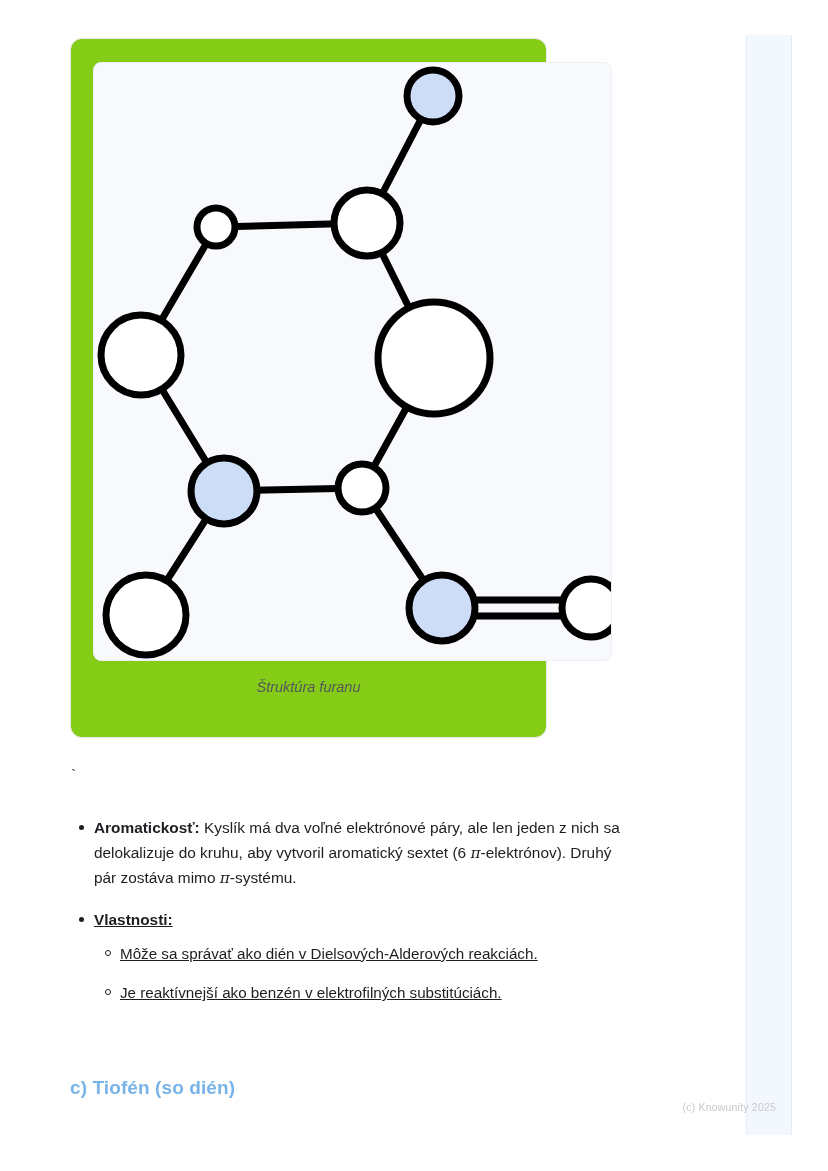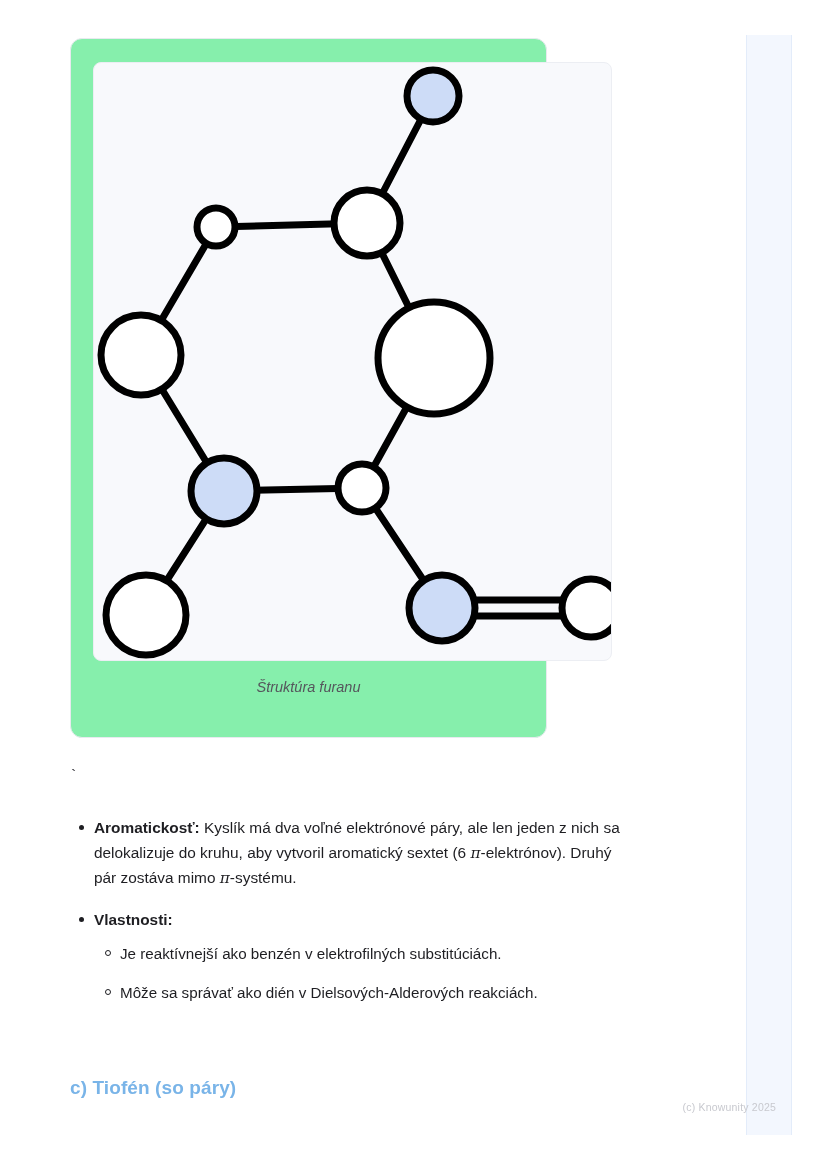--- a/index.html
+++ b/index.html
@@ -46,21 +46,21 @@
     text-align: right;
   }
 
   
   .figure-card {
     position: absolute;
     left: 70px;
     top: 38px;
     width: 477px;
     height: 700px;
-    background: #86efac;
+    background: #84cc16;
     border: 1px solid #e8eaef;
     border-radius: 12px;
     box-sizing: border-box;
   }
   .figure-inner {
     position: absolute;
     left: 22px;
     top: 23px;
     width: 519px;
     height: 599px;
@@ -115,21 +115,21 @@
   ul.lvl1 > li::before {
     content: "";
     position: absolute;
     left: -15px;
     top: 9px;
     width: 5px;
     height: 5px;
     border-radius: 50%;
     background: #1e1e22;
   }
-  ul.lvl1 > li.tight { margin-bottom: 10px; }
+  ul.lvl1 > li.tight { margin-bottom: 10px; text-decoration: underline; }
   .b { font-weight: bold; }
 
   ul.lvl2 {
     margin: 9px 0 0 0;
     padding: 0 0 0 26px;
     list-style: none;
   }
   ul.lvl2 > li {
     position: relative;
     margin: 0 0 15px 0;
@@ -210,24 +210,24 @@
 
   <div class="content">
     <ul class="lvl1">
       <li>
         <span class="b">Aromatickosť:</span><span> Kyslík má dva voľné elektrónové páry, ale len jeden z nich sa delokalizuje do kruhu, aby vytvoril aromatický sextet (6 </span><span class="pi">π</span><span>-elektrónov). Druhý pár zostáva mimo </span><span class="pi">π</span><span>-systému.</span>
       </li>
 
       <li class="tight">
         <span class="b">Vlastnosti:</span>
         <ul class="lvl2">
+          <li>Môže sa správať ako dién v Dielsových-Alderových reakciách.</li>
           <li>Je reaktívnejší ako benzén v elektrofilných substitúciách.</li>
-          <li>Môže sa správať ako dién v Dielsových-Alderových reakciách.</li>
         </ul>
       </li>
 
     </ul>
   </div>
 
-  <div class="section-heading">c) Tiofén (so páry)</div>
+  <div class="section-heading">c) Tiofén (so dién)</div>
 
   <div class="watermark">(c) Knowunity 2025</div>
 </div>
 
 </body></html>

